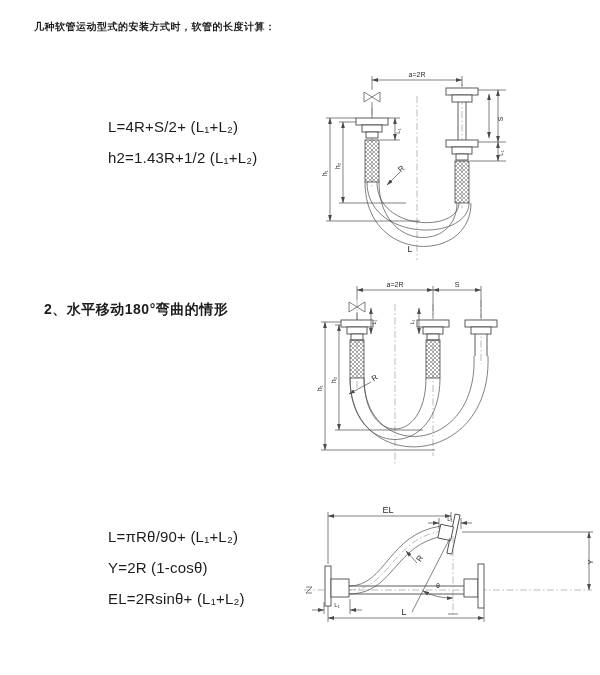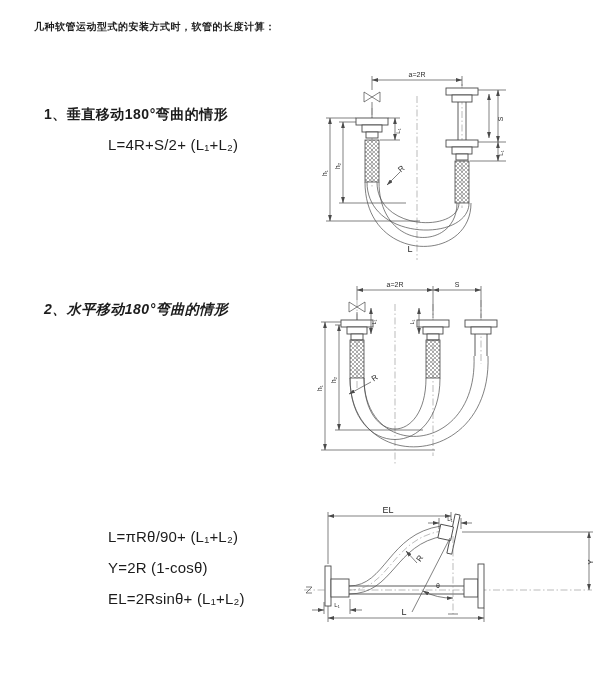--- a/index.html
+++ b/index.html
@@ -18,27 +18,27 @@
   .cl{stroke:#8f8f8f;stroke-width:0.6;fill:none;stroke-dasharray:7 2.5 1.5 2.5;}
   .fit{stroke:#4a4a4a;stroke-width:0.9;fill:#ffffff;}
   svg text{font-family:"Liberation Sans","DejaVu Sans",sans-serif;fill:#2b2b2b;}
 </style>
 </head>
 <body>
 
 <div class="title">几种软管运动型式的安装方式时，软管的长度计算：</div>
 
 <div class="section" style="top:106px;">
-  <div class="heading">1、垂直移动180°弯曲的情形</div>
   <div class="formulas">
     <div class="formula">L=4R+S/2+ (L₁+L₂)</div>
+    <div class="formula">h2=1.43R+1/2 (L₁+L₂)</div>
   </div>
 </div>
 
-<div class="section" style="top:301px;font-style:italic;">
+<div class="section" style="top:301px;">
   <div class="heading">2、水平移动180°弯曲的情形</div>
 </div>
 
 <div class="section" style="top:516px;">
   <div class="formulas">
     <div class="formula">L=πRθ/90+ (L₁+L₂)</div>
     <div class="formula">Y=2R (1-cosθ)</div>
     <div class="formula">EL=2Rsinθ+ (L₁+L₂)</div>
   </div>
 </div>

